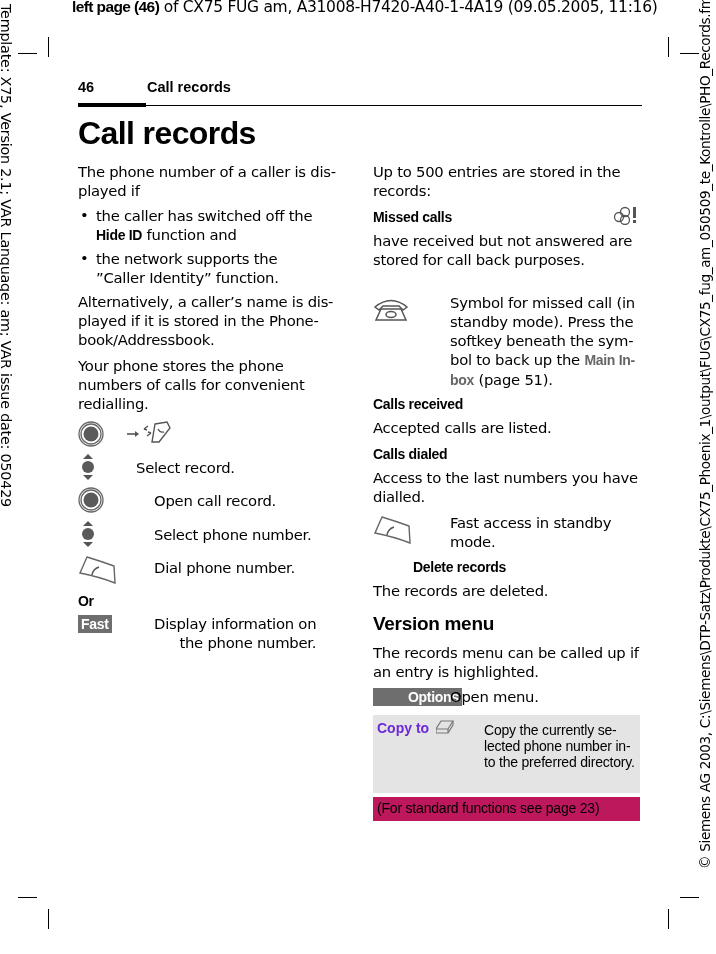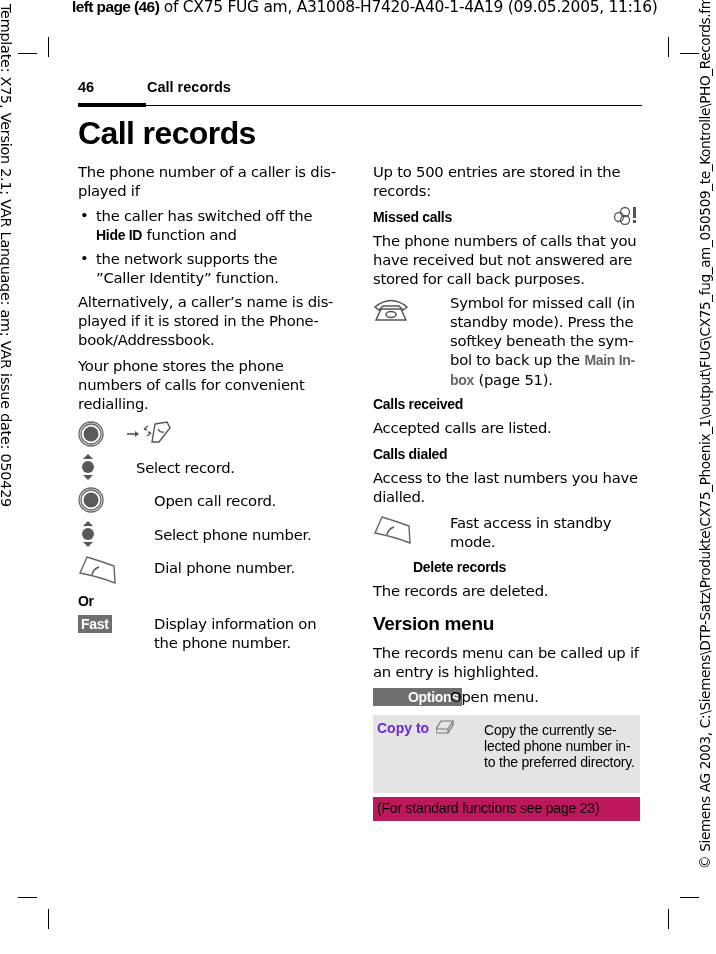--- a/index.html
+++ b/index.html
@@ -120,41 +120,40 @@
 
 <svg class="icon" style="left:78px;top:555px;" width="40" height="30">
   <path d="M9 2 Q22 6 36 11 L37 28 Q22 22 2 18 Z" fill="none" stroke="#666" stroke-width="1.4"></path>
   <path d="M14 20 Q15 14 21 12" fill="none" stroke="#555" stroke-width="1.5"></path>
 </svg>
 <div class="p" style="left:154px;top:558px;">Dial phone number.</div>
 
 <div class="p bold" style="left:78px;top:592px;">Or</div>
 
 <span class="softkey" style="left:78px;top:615px;">Fast</span>
-<div class="p" style="left:154px;top:614px;">
+<div class="p" style="left:154px;top:614px;text-align:right;">
   <div>Display information on</div>
   <div>the phone number.</div>
 </div>
 
 <div class="p" style="left:373px;top:162px;">
   <div>Up to 500 entries are stored in the</div>
   <div>records:</div>
 </div>
 
 <div class="p bold" style="left:373px;top:208px;">Missed calls</div>
 <svg class="icon" style="left:612px;top:205px;" width="28" height="20">
   <circle cx="7" cy="12" r="4.5" fill="none" stroke="#555" stroke-width="1.3"></circle>
   <circle cx="13" cy="7" r="4.5" fill="none" stroke="#555" stroke-width="1.3"></circle>
   <circle cx="13" cy="15" r="4.5" fill="none" stroke="#555" stroke-width="1.3"></circle>
   <rect x="21" y="2" width="3" height="11" fill="#555"></rect>
   <rect x="21" y="15" width="3" height="3" fill="#555"></rect>
 </svg>
 
 <div class="p" style="left:373px;top:231px;">
-  <div>The phone numbers of calls that you</div>
   <div>have received but not answered are</div>
   <div>stored for call back purposes.</div>
 </div>
 
 <svg class="icon" style="left:373px;top:296px;" width="36" height="26">
   <path d="M2 11 Q18 -2 34 11 L30 14 L26 10 L10 10 L6 14 Z" fill="none" stroke="#555" stroke-width="1.5"></path>
   <path d="M8 13 L28 13 L33 24 L3 24 Z" fill="none" stroke="#555" stroke-width="1.5"></path>
   <ellipse cx="18" cy="18.5" rx="5" ry="3" fill="none" stroke="#555" stroke-width="1.5"></ellipse>
 </svg>
 <div class="p" style="left:450px;top:293px;">

